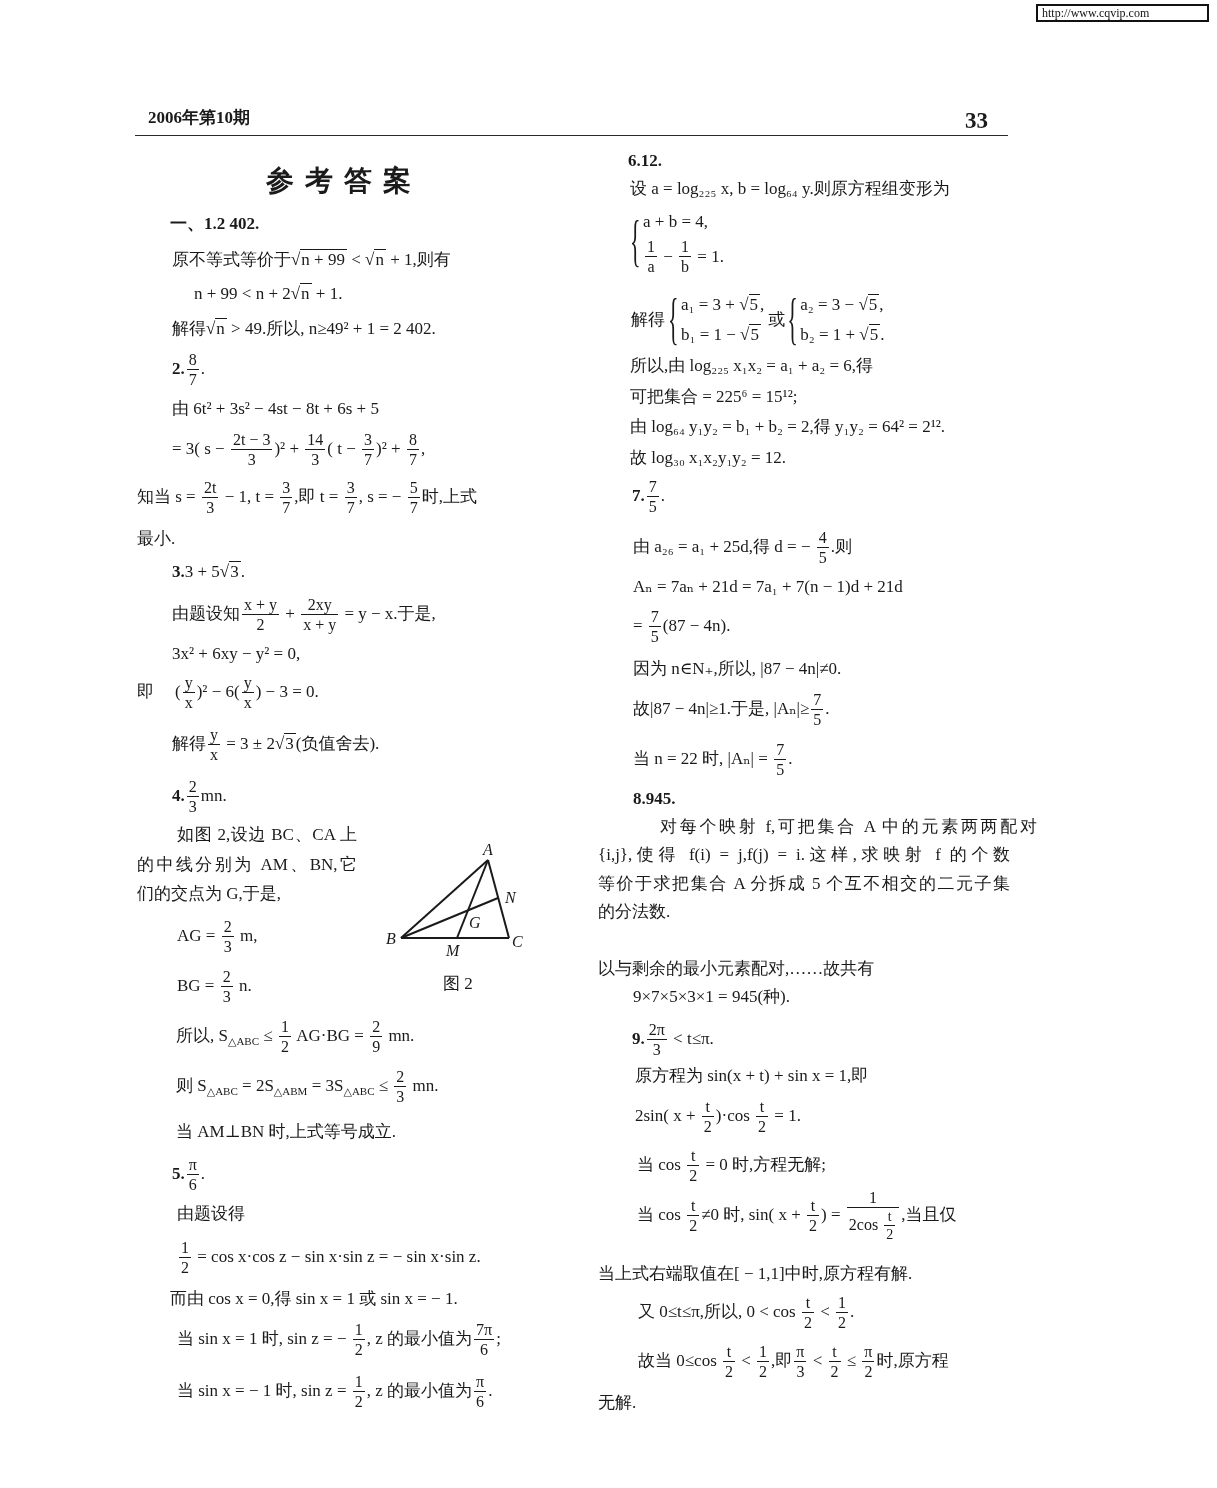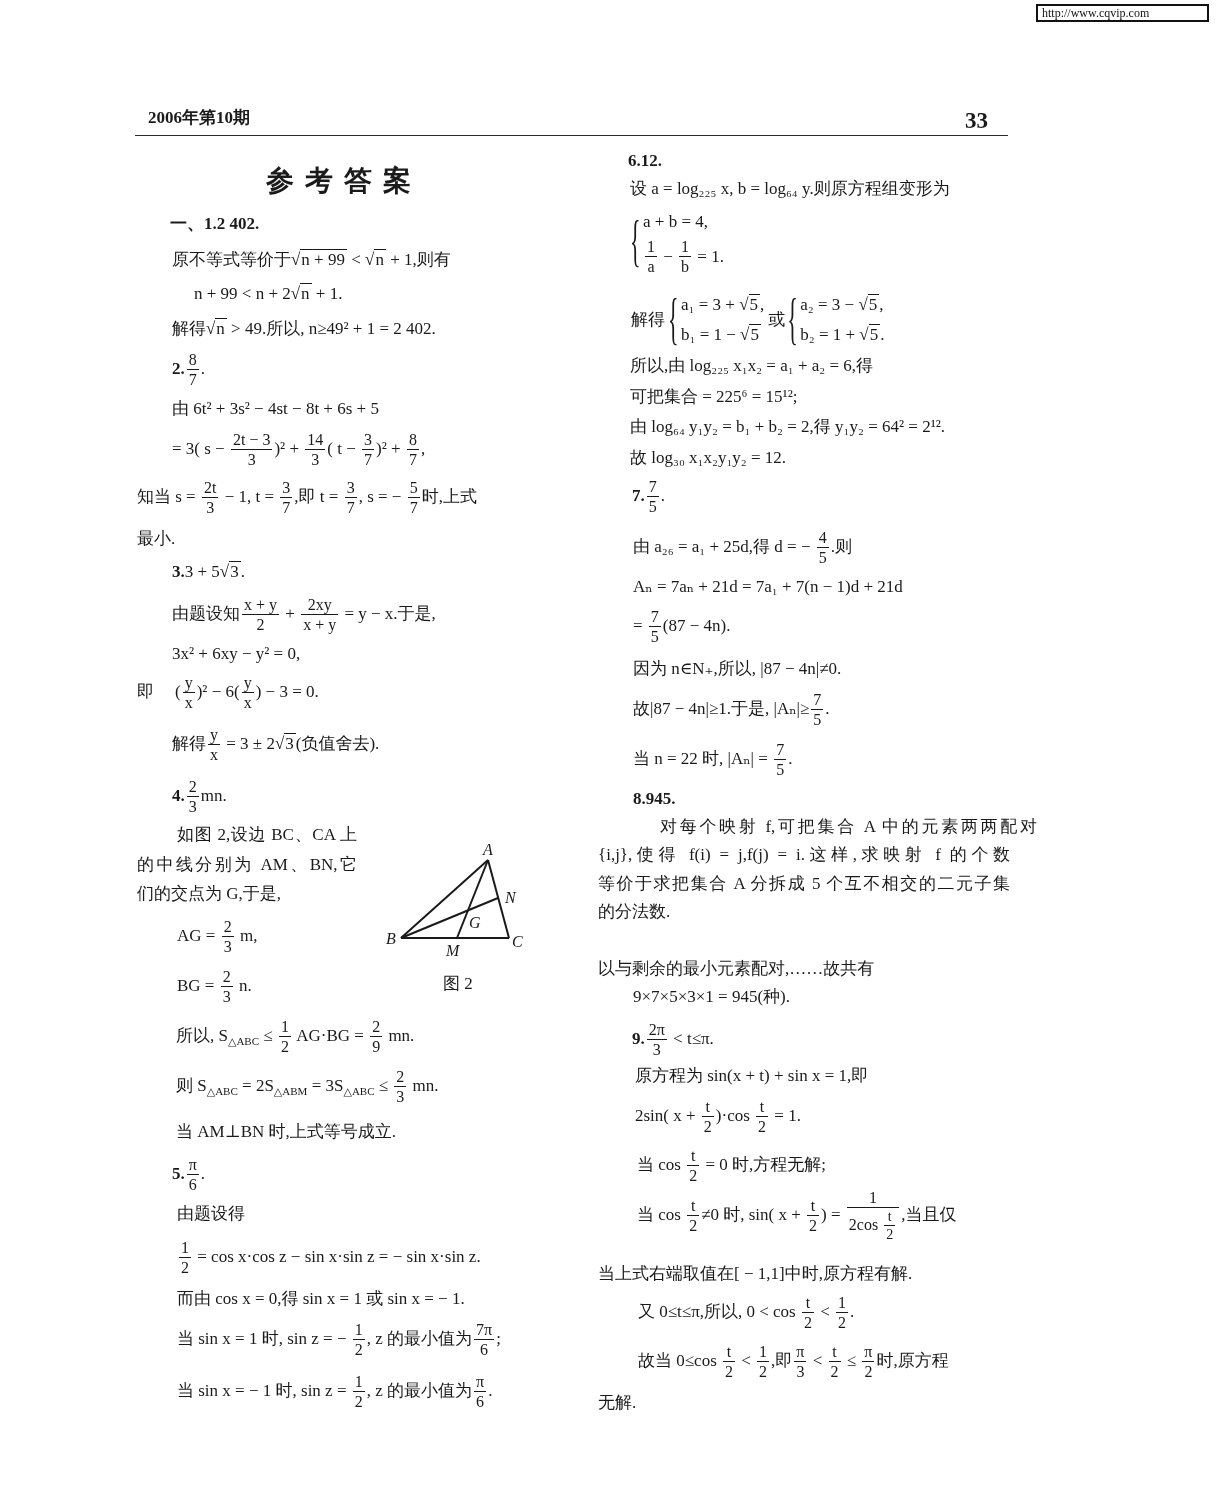--- a/index.html
+++ b/index.html
@@ -96,21 +96,21 @@
   </svg>
   <div class="ln" style="left:443px;top:973px;">图 2</div>
 
   <div class="ln" style="left:176px;top:1019px;"><span>所以, S</span><span class="sub">△ABC</span><span> ≤ </span><span class="fr"><span class="n">1</span><span class="d">2</span></span><span> AG·BG = </span><span class="fr"><span class="n">2</span><span class="d">9</span></span><span> mn.</span></div>
   <div class="ln" style="left:176px;top:1069px;"><span>则 S</span><span class="sub">△ABC</span><span> = 2S</span><span class="sub">△ABM</span><span> = 3S</span><span class="sub">△ABC</span><span> ≤ </span><span class="fr"><span class="n">2</span><span class="d">3</span></span><span> mn.</span></div>
   <div class="ln" style="left:176px;top:1121px;">当 AM⊥BN 时,上式等号成立.</div>
 
   <div class="ln" style="left:172px;top:1157px;"><span class="b">5.</span><span class="fr"><span class="n">π</span><span class="d">6</span></span><span>.</span></div>
   <div class="ln" style="left:177px;top:1203px;">由题设得</div>
   <div class="ln" style="left:177px;top:1240px;"><span class="fr"><span class="n">1</span><span class="d">2</span></span><span> = cos x·cos z − sin x·sin z = − sin x·sin z.</span></div>
-  <div class="ln" style="left:177px;top:1288px;text-align:right;">而由 cos x = 0,得 sin x = 1 或 sin x = − 1.</div>
+  <div class="ln" style="left:170px;top:1288px;text-align:right;">而由 cos x = 0,得 sin x = 1 或 sin x = − 1.</div>
   <div class="ln" style="left:177px;top:1322px;"><span>当 sin x = 1 时, sin z = − </span><span class="fr"><span class="n">1</span><span class="d">2</span></span><span>, z 的最小值为</span><span class="fr"><span class="n">7π</span><span class="d">6</span></span><span>;</span></div>
   <div class="ln" style="left:177px;top:1374px;"><span>当 sin x = − 1 时, sin z = </span><span class="fr"><span class="n">1</span><span class="d">2</span></span><span>, z 的最小值为</span><span class="fr"><span class="n">π</span><span class="d">6</span></span><span>.</span></div>
 
   <div class="ln b" style="left:628px;top:150px;">6.12.</div>
   <div class="ln" style="left:630px;top:178px;">设 a = log₂₂₅ x, b = log₆₄ y.则原方程组变形为</div>
   <div class="ln sys" style="left:630px;top:207px;height:70px;">
     <span class="brace"></span>
     <span class="rows">
       <div class="row" style="height:30px;">
           <span>a + b = 4,</span>

